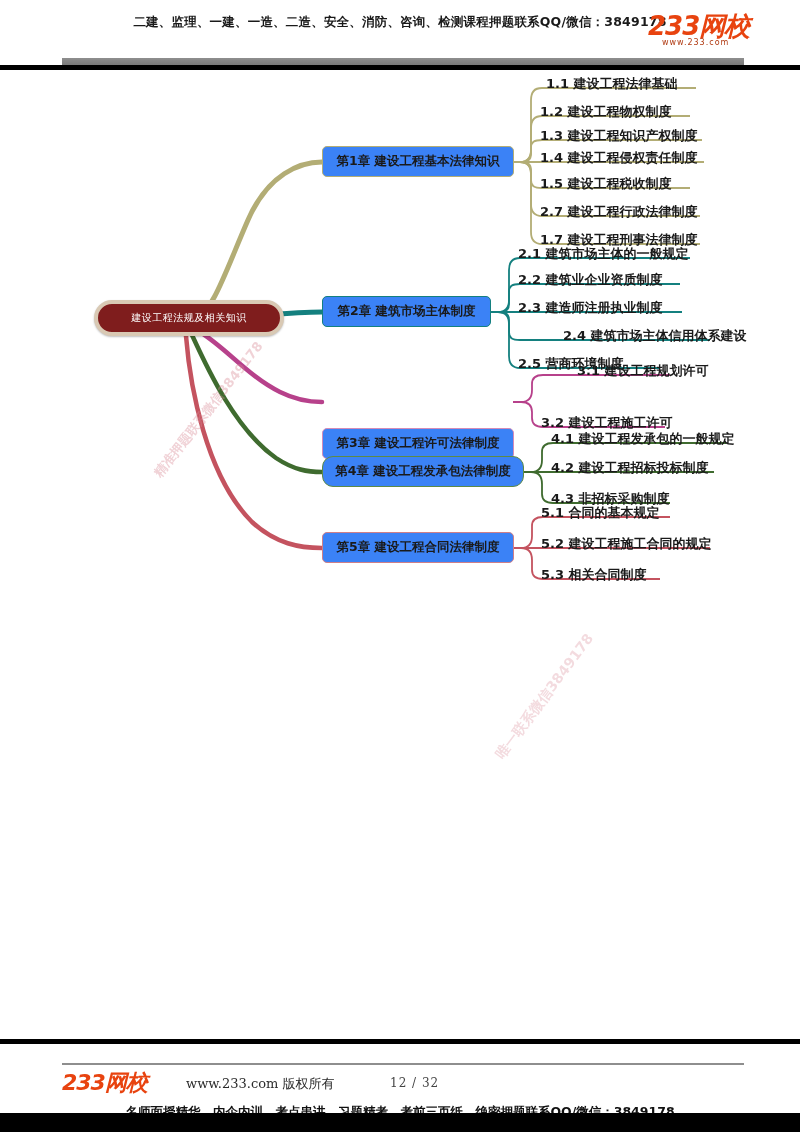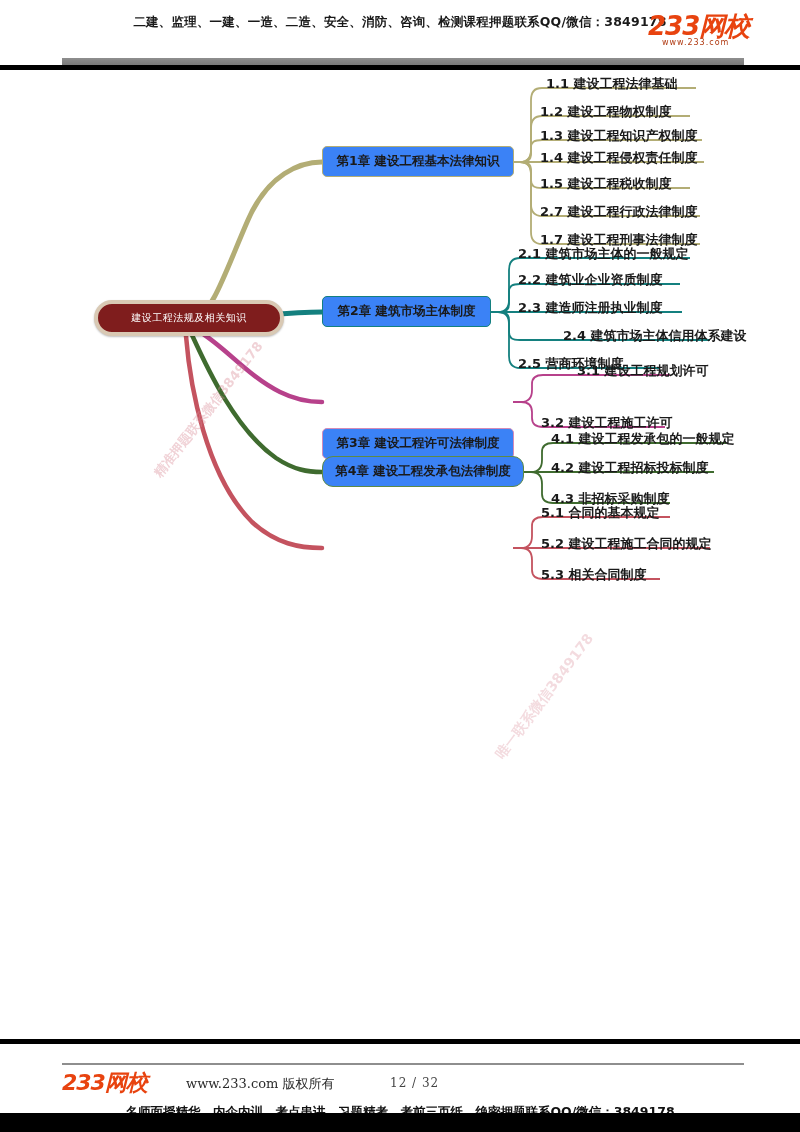--- a/index.html
+++ b/index.html
@@ -282,20 +282,23 @@
     </div>
 
     <div class="node chapter-node" style="left:322px; top:316px; width:192px; height:31px; border-color:#d48bb8;margin-top:42px;">
       <span>第3章 建设工程许可法律制度</span>
     </div>
 
     <div class="node chapter-node" style="left:322px; top:386px; width:202px; height:31px; border-color:#5e8a45;border-radius:11px;">
       <span>第4章 建设工程发承包法律制度</span>
     </div>
 
+    <div class="node chapter-node" style="left:322px; top:462px; width:192px; height:31px; border-color:#cf7f88;">
+      <span>第5章 建设工程合同法律制度</span>
+    </div>
 
     <div class="leaf" style="left:546px; top:5px;">1.1 建设工程法律基础</div>
     <div class="leaf" style="left:540px; top:33px;">1.2 建设工程物权制度</div>
     <div class="leaf" style="left:540px; top:57px;">1.3 建设工程知识产权制度</div>
     <div class="leaf" style="left:540px; top:79px;">1.4 建设工程侵权责任制度</div>
     <div class="leaf" style="left:540px; top:105px;">1.5 建设工程税收制度</div>
     <div class="leaf" style="left:540px; top:133px;">2.7 建设工程行政法律制度</div>
     <div class="leaf" style="left:540px; top:161px;">1.7 建设工程刑事法律制度</div>
 
     <div class="leaf" style="left:518px; top:175px;">2.1 建筑市场主体的一般规定</div>

